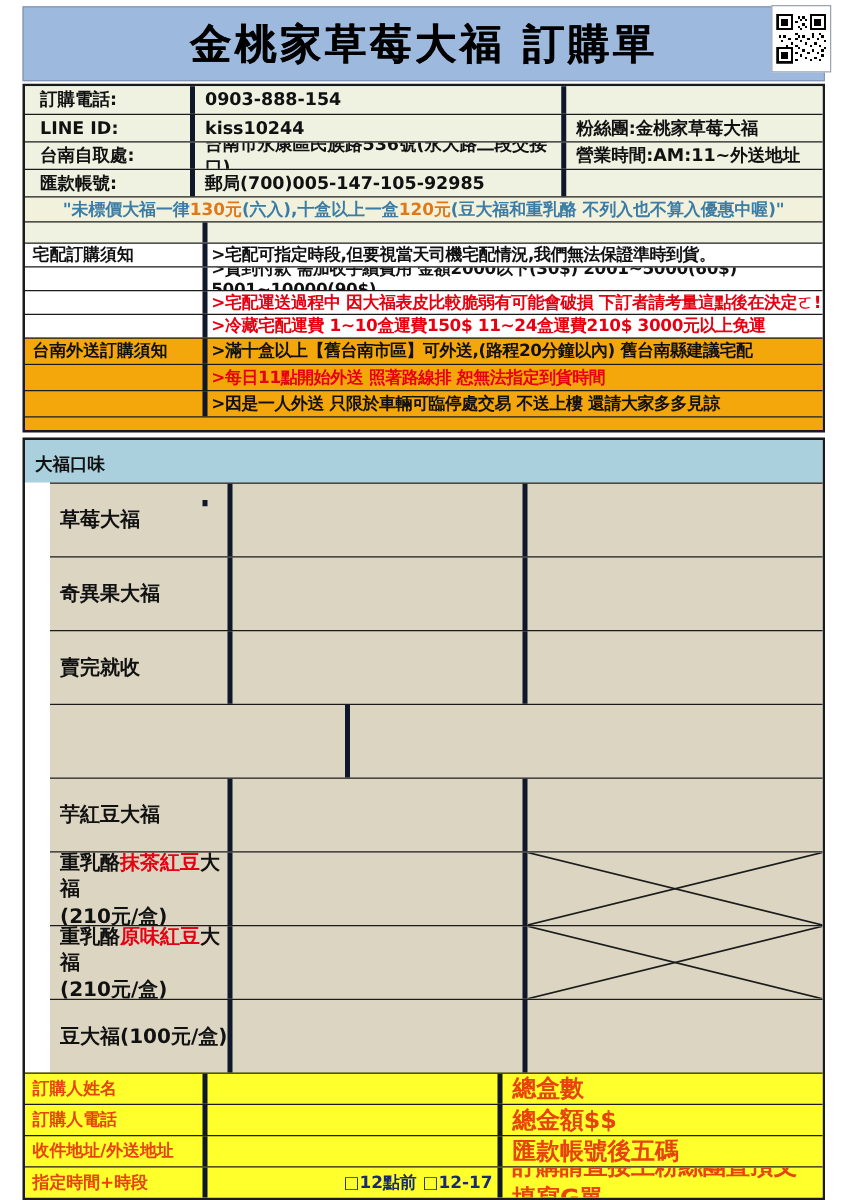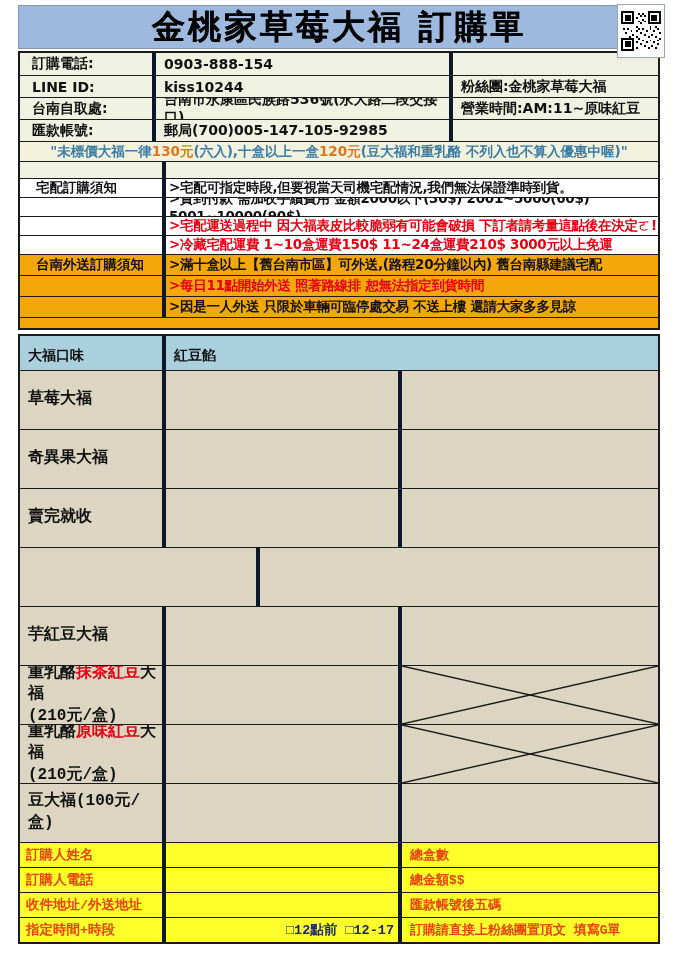--- a/index.html
+++ b/index.html
@@ -6,83 +6,83 @@
   body{
     width:678px;height:960px;
     font-family:"DejaVu Sans","Liberation Sans",sans-serif;
     -webkit-font-smoothing:antialiased;
     color:#111;
   }
   .sheet{position:relative;width:642px;padding:5px 18px 0 18px;}
 
   
   .title-bar{
-    position:relative;height:44px;background:var(--title_bg,#9db9dd);
+    position:relative;height:60px;background:var(--title_bg,#9db9dd);
     border:1px solid #8496b4;box-sizing:border-box;
     display:flex;align-items:center;justify-content:center;
   }
   .title-text{
     font-size:33px;font-weight:900;letter-spacing:3px;color:#000;
     text-shadow:0.6px 0 #000;
   }
   .qr-box{
     position:absolute;top:-2px;right:-6px;width:48px;height:54px;
     background:#fff;border:1px solid #9aa4b5;box-sizing:border-box;
     display:flex;align-items:center;justify-content:center;
   }
   .qr-box svg{width:40px;height:40px;shape-rendering:crispEdges;}
 
   
   .tbl{border:2px solid #1b1b1b;margin-top:2px;}
-  .tbl-b{margin-top:4px;font-family:Liberation Mono, monospace;}
+  .tbl-b{margin-top:4px;}
   .row{display:flex;box-sizing:border-box;}
   .row + .row{border-top:1px solid #1b1b1b;}
   .cell{box-sizing:border-box;display:flex;align-items:center;overflow:hidden;}
   .cell + .cell{border-left:4px solid #0f172a;}
 
   
   .c-row{height:22px;background:var(--contact_bg,#eff1e1);}
   .c-label{width:132px;padding-left:12px;font-weight:bold;font-size:14px;}
   .c-value{width:297px;padding-left:8px;font-weight:bold;font-size:14px;}
   .c-right{flex:1;padding-left:8px;font-weight:bold;font-size:14px;}
 
   
   .note-row{height:20px;background:var(--note_bg,#f2f1dc);justify-content:center;
     display:flex;align-items:center;font-size:13.5px;font-weight:bold;
     color:var(--note_blue,#3a7ca6);}
   .note-row .hl{color:var(--note_orange,#e07818);}
 
   
   .spacer-row{height:17px;background:var(--contact_bg,#eff1e1);}
-  .n-label{width:142px;padding-left:16px;font-weight:bold;font-size:13.5px;}
+  .n-label{width:142px;padding-left:6px;font-weight:bold;font-size:13.5px;}
   .n-line{flex:1;padding-left:3px;font-weight:bold;font-size:13.5px;letter-spacing:-0.3px;}
   .d-row{height:19px;background:#ffffff;}
   .o-row{height:21px;background:var(--orange_bg,#f3a70a);}
   .o-tail{height:11px;background:var(--orange_bg,#f3a70a);}
   .red{color:var(--accent_red,#e60012);}
 
   
   .h-row{height:34px;background:var(--header_bg,#abd0dd);}
   .h1{width:142px;padding:0 0 5px 8px;align-items:flex-end;font-weight:bold;font-size:14px;}
   .h2{width:236px;padding:0 0 5px 8px;align-items:flex-end;font-weight:bold;font-size:14px;}
   .h3{flex:1;padding:5px 0 0 8px;align-items:flex-start;font-weight:bold;font-size:14px;margin-top:48px;}
-  .t-row{height:59px;background:var(--row_bg,#dbd5c1);}
+  .t-row{height:59px;background:var(--row_bg,#dbd5c1);margin-left:20px;}
   .t-flavor{width:142px;padding-left:8px;flex-direction:column;justify-content:center;
     align-items:flex-start;font-weight:bold;font-size:16px;line-height:1.35;}
   .t-cell{width:236px;position:relative;}
   .t-cell.c3{width:auto;flex:1;}
   .t-cell svg{position:absolute;inset:0;width:100%;height:100%;}
 
   
   .f-row{height:25px;background:var(--yellow_bg,#ffff2b);justify-content:flex-end;}
   .f-label{width:142px;padding-left:6px;font-weight:bold;font-size:13.5px;
     color:var(--footer_text,#e8430c);}
   .f-mid{width:236px;font-weight:bold;font-size:13.5px;color:var(--footer_text,#e8430c);padding-left:11px;}
   .f-mid.chk{justify-content:flex-end;padding-right:4px;color:var(--checkbox_navy,#1b2a75);}
-  .f-right{flex:1;padding-left:8px;font-weight:bold;font-size:13px;
+  .f-right{flex:1;padding-left:8px;font-weight:bold;font-size:19px;
     color:var(--footer_text,#e8430c);}
 </style>
 </head>
 <body>
 
 <div class="sheet">
 
   <div class="title-bar">
     <span class="title-text">金桃家草莓大福 訂購單</span>
     <div class="qr-box">
@@ -158,21 +158,21 @@
       <div class="cell c-right"></div>
     </div>
     <div class="row c-row">
       <div class="cell c-label">LINE ID:</div>
       <div class="cell c-value">kiss10244</div>
       <div class="cell c-right">粉絲團:金桃家草莓大福</div>
     </div>
     <div class="row c-row">
       <div class="cell c-label">台南自取處:</div>
       <div class="cell c-value">台南市永康區民族路536號(永大路二段交接口)</div>
-      <div class="cell c-right">營業時間:AM:11~原味紅豆</div>
+      <div class="cell c-right">營業時間:AM:11~外送地址</div>
     </div>
     <div class="row c-row">
       <div class="cell c-label">匯款帳號:</div>
       <div class="cell c-value">郵局(700)005-147-105-92985</div>
       <div class="cell c-right"></div>
     </div>
 
     <div class="row note-row">
       <span>"未標價大福一律</span>
         <span class="hl">130元</span>
@@ -215,21 +215,20 @@
       <div class="cell n-label"></div>
       <div class="cell n-line">&gt;因是一人外送 只限於車輛可臨停處交易 不送上樓 還請大家多多見諒</div>
     </div>
     <div class="row o-tail"></div>
   </div>
 
   <div class="tbl tbl-b">
 
     <div class="row h-row">
       <div class="cell h1">大福口味</div>
-      <div class="cell h2">紅豆餡</div>
       <div class="cell h3">奶油綠豆餡</div>
     </div>
 
     <div class="row t-row">
       <div class="cell t-flavor">
         <span class="fl1"><span>草莓大福</span><span class="red"></span><span></span></span>
         <span class="fl2"></span>
       </div>
       <div class="cell t-cell"></div>
       <div class="cell t-cell c3"></div>

